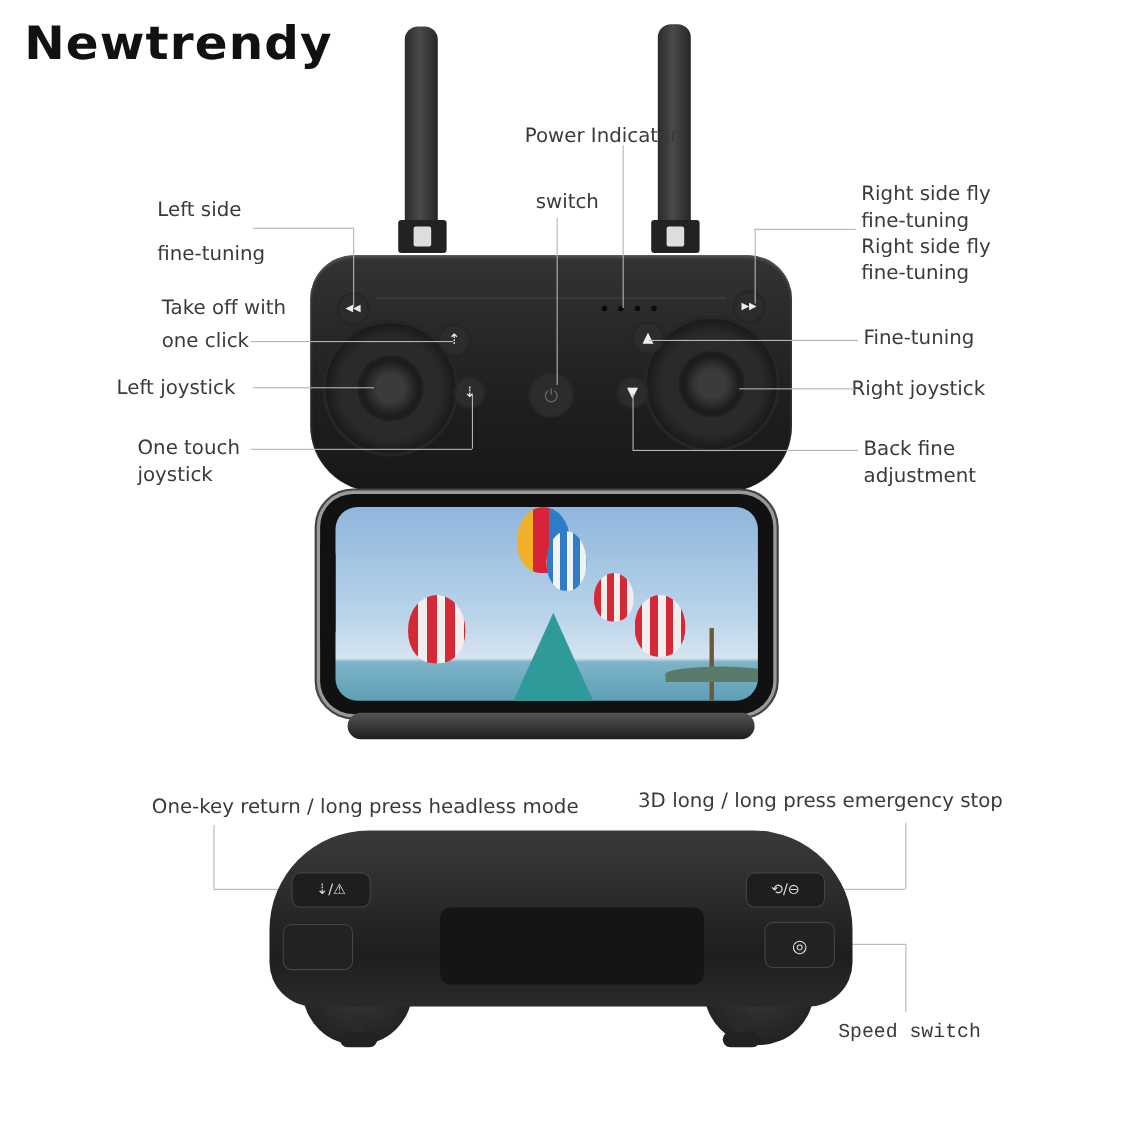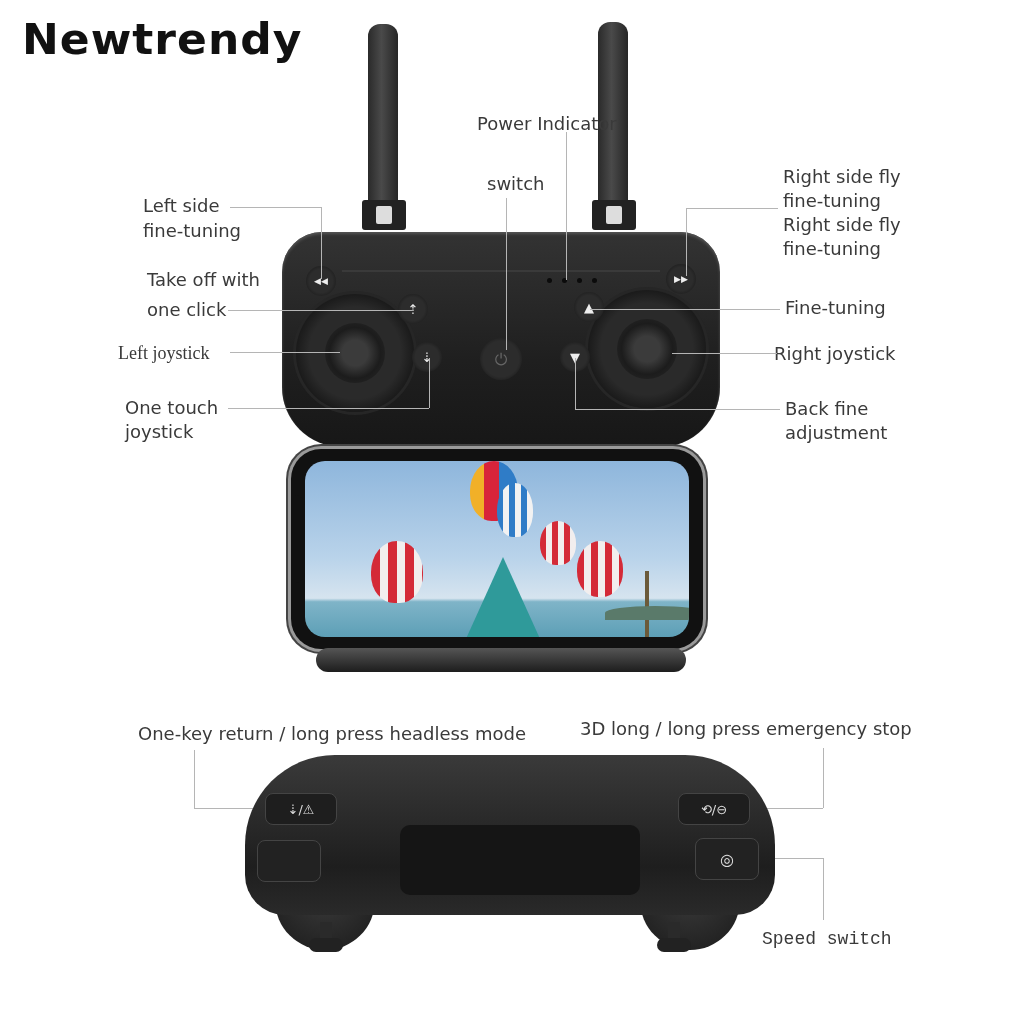--- a/index.html
+++ b/index.html
@@ -84,40 +84,40 @@
   <div class="led" style="left:295px; top:46px;"></div>
   <div class="led" style="left:310px; top:46px;"></div>
 </div>
 
 <div class="label" style="left:445px; top:112px;margin-left:32px;">Power Indicator</div>
 <div class="line v" style="left:566px; top:132px; height:148px;"></div>
 
 <div class="label" style="left:487px; top:172px;">switch</div>
 <div class="line v" style="left:506px; top:198px; height:152px;"></div>
 
-<div class="label" style="left:143px; top:194px;">Left side</div>
+<div class="label" style="left:143px; top:179px;">Left side</div>
 <div class="label" style="left:143px; top:219px;">fine-tuning</div>
 <div class="line h" style="left:230px; top:207px; width:91px;"></div>
 <div class="line v" style="left:321px; top:207px; height:72px;"></div>
 
 <div class="label" style="left:783px; top:165px;">Right side fly</div>
 <div class="label" style="left:783px; top:189px;">fine-tuning</div>
 <div class="label" style="left:783px; top:213px;">Right side fly</div>
 <div class="label" style="left:783px; top:237px;">fine-tuning</div>
 <div class="line h" style="left:686px; top:208px; width:92px;"></div>
 <div class="line v" style="left:686px; top:208px; height:68px;"></div>
 
 <div class="label" style="left:147px; top:268px;">Take off with</div>
 <div class="label" style="left:147px; top:298px;">one click</div>
 <div class="line h" style="left:228px; top:310px; width:184px;"></div>
 
 <div class="label" style="left:785px; top:296px;">Fine-tuning</div>
 <div class="line h" style="left:590px; top:309px; width:190px;"></div>
 
-<div class="label" style="left:118px; top:341px;font-family:Liberation Serif, serif;">Left joystick</div>
+<div class="label" style="left:106px; top:341px;">Left joystick</div>
 <div class="line h" style="left:230px; top:352px; width:110px;"></div>
 
 <div class="label" style="left:774px; top:342px;">Right joystick</div>
 <div class="line h" style="left:672px; top:353px; width:105px;"></div>
 
 <div class="label" style="left:125px; top:396px;">One touch</div>
 <div class="label" style="left:125px; top:420px;">joystick</div>
 <div class="line h" style="left:228px; top:408px; width:201px;"></div>
 <div class="line v" style="left:429px; top:358px; height:50px;"></div>
 

